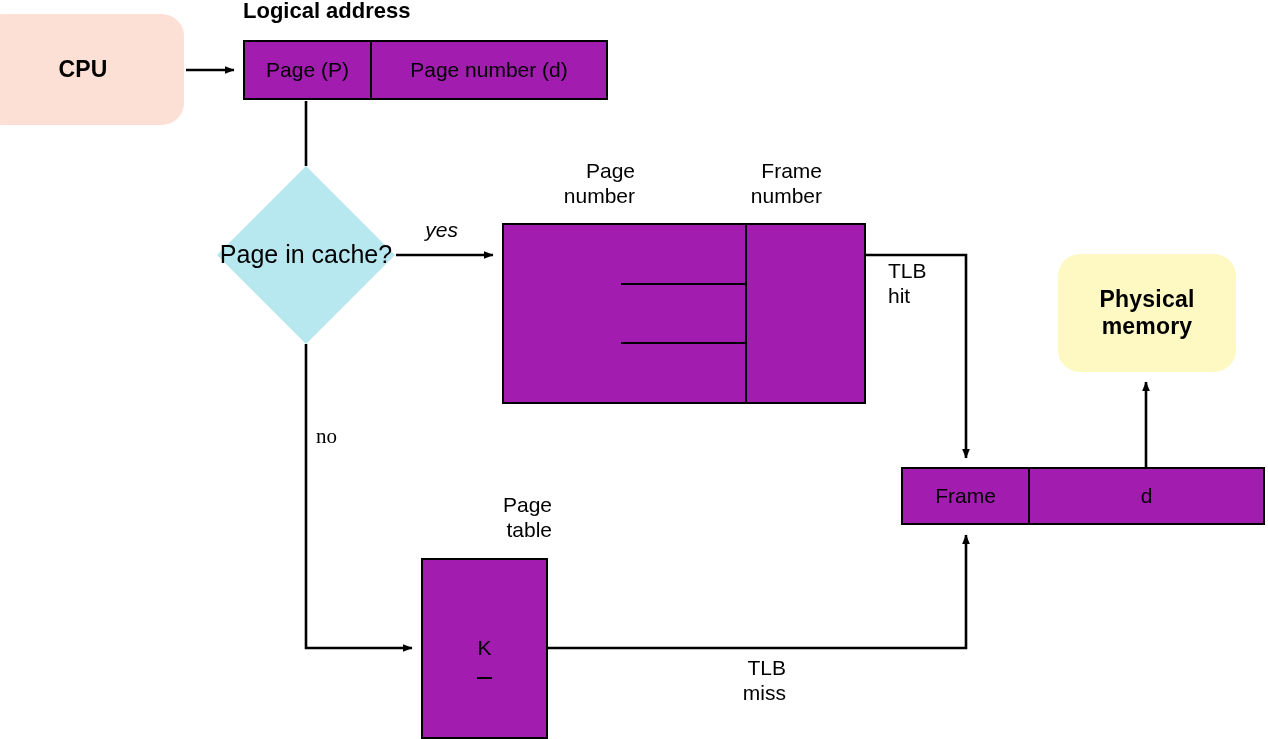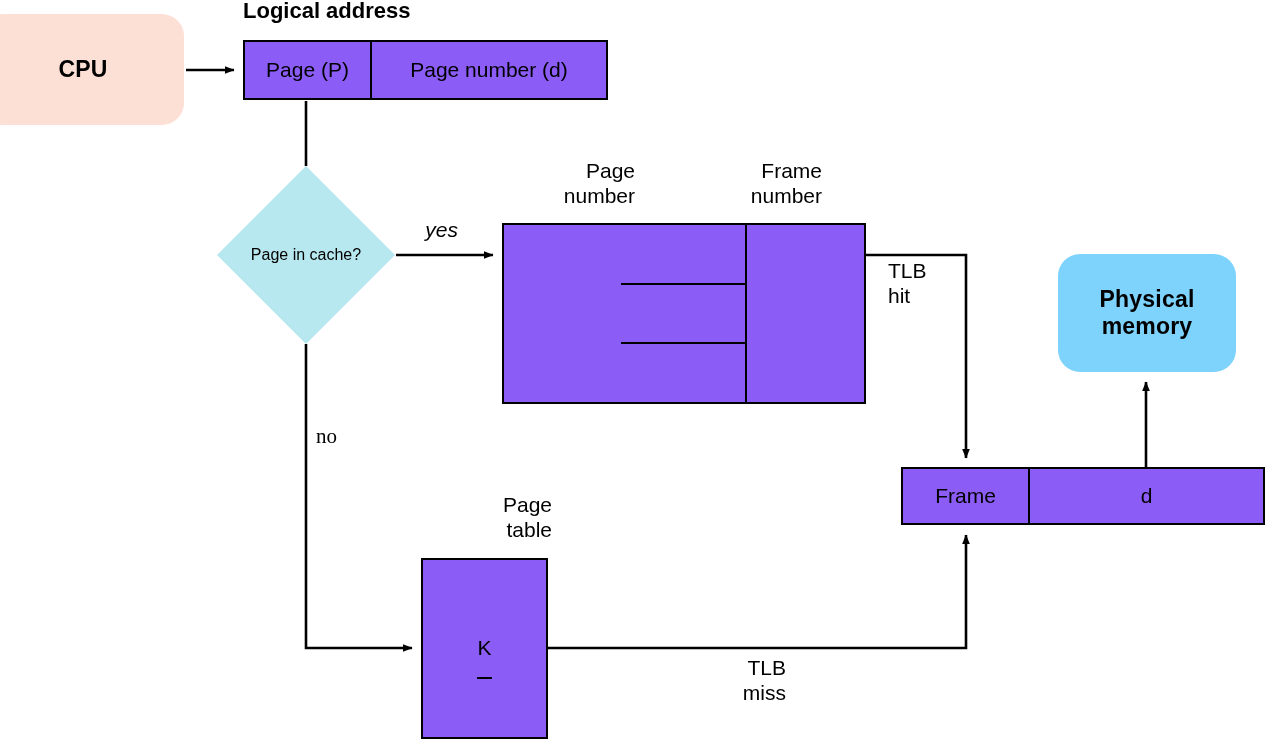--- a/index.html
+++ b/index.html
@@ -49,48 +49,48 @@
     top: 14px;
     width: 202px;
     height: 111px;
     background: #fce0d6;
   }
   #physical-memory-box {
     left: 1058px;
     top: 254px;
     width: 178px;
     height: 118px;
-    background: #7dd3fc;
+    background: #fef9c3;
   }
 
   
   #decision-wrap {
     left: 217px;
     top: 166px;
     width: 178px;
     height: 178px;
   }
   #decision-shape {
     position: absolute;
     left: 0; top: 0;
     width: 178px;
     height: 178px;
     background: #b8e8ef;
     clip-path: polygon(50% 0%, 100% 50%, 50% 100%, 0% 50%);
   }
   #decision-label {
     position: relative;
-    font-size: 16px;
+    font-size: 25px;
     line-height: 1.25;
     z-index: 2;
   }
 
   
   .framebox {
-    background: #8b5cf6;
+    background: #a21caf;
     border: 2px solid #000000;
     font-size: 21px;
   }
 
   #logical-address-box {
     left: 243px;
     top: 40px;
     width: 365px;
     height: 60px;
     padding: 0;

